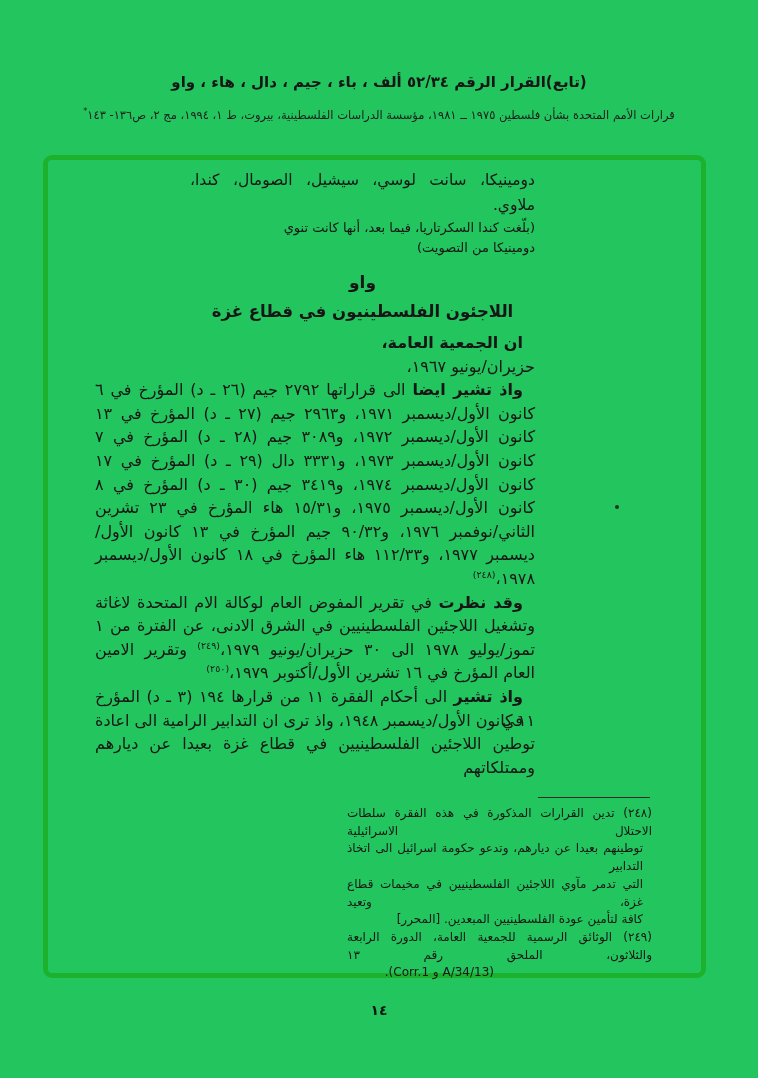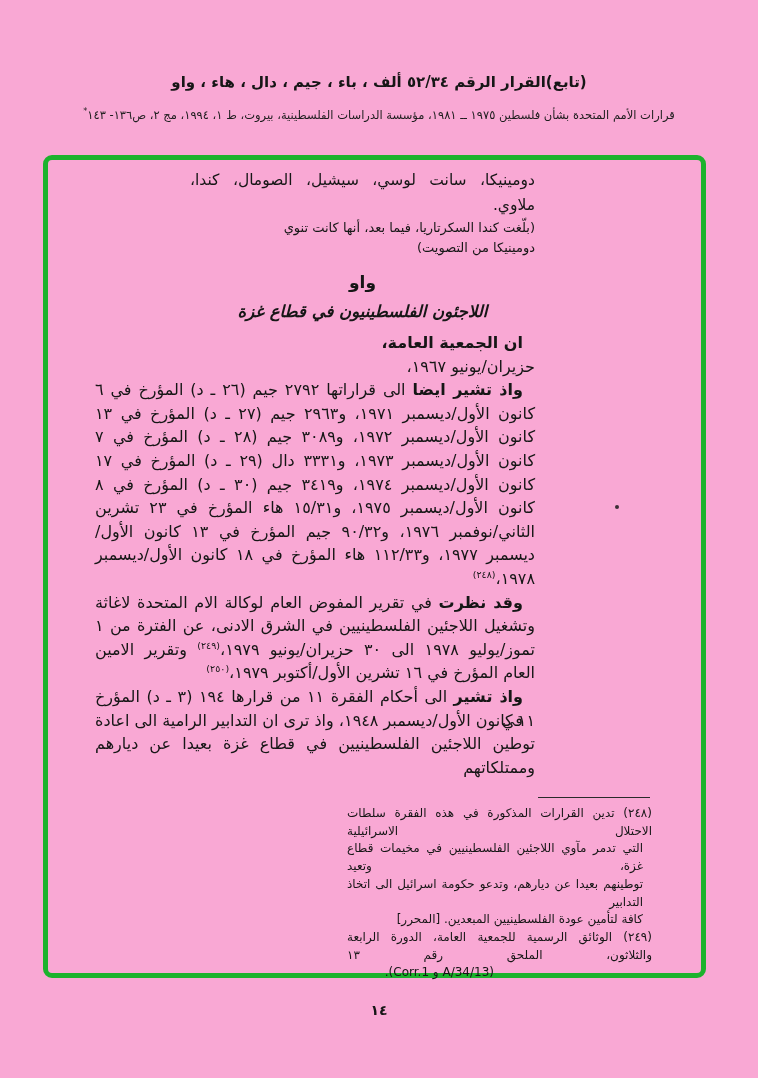--- a/index.html
+++ b/index.html
@@ -1,34 +1,34 @@
 <!DOCTYPE html>
 <html><head>
 <meta charset="utf-8">
 <style>
   html,body{margin:0;padding:0;background:#e8e8e8;}
-  .page{position:relative;width:758px;height:1078px;background:#f9a8d4;
+  .page{position:relative;width:758px;height:1078px;background:#22c55e;
         font-family:"DejaVu Sans","Liberation Sans",sans-serif;color:#161616;overflow:hidden;}
   
   .doc-header{position:absolute;top:72px;left:0;right:0;text-align:center;}
   .hline1{font-weight:bold;font-size:15px;line-height:20px;}
   .hline2{font-size:11.5px;line-height:23px;margin-top:8px;color:#1d1d1d;}
   .hline2 sup{font-size:8px;}
   
   .green-box{position:absolute;left:43px;top:155px;width:663px;height:823px;
              border:5px solid #1cb22d;border-radius:9px;box-sizing:border-box;
              background:transparent;pointer-events:none;}
   
   .votes{position:absolute;top:168px;right:223px;width:345px;font-size:15.5px;}
   .bl{line-height:25px;}
   .jl{text-align:justify;text-align-last:justify;}
   .rl{}
   .note{font-size:13px;line-height:20px;}
   .sec-letter{font-weight:bold;font-size:17px;text-align:center;margin-top:11px;line-height:26px;}
-  .sec-title{font-weight:bold;font-size:16.5px;text-align:center;margin-top:4px;line-height:26px;font-style:italic;}
+  .sec-title{font-weight:bold;font-size:16.5px;text-align:center;margin-top:4px;line-height:26px;}
   
   .bodycol{position:absolute;top:331px;right:223px;width:440px;font-size:16px;}
   .ln{line-height:23.6px;height:23.6px;white-space:nowrap;}
   .ln.jl{white-space:normal;}
   .ind{padding-right:12px;box-sizing:border-box;}
   .lead{font-weight:bold;}
   .intro{font-weight:bold;}
   sup.ref{font-size:9.5px;line-height:0;vertical-align:6px;}
   
   .footnotes{position:absolute;top:797px;right:106px;width:322px;font-size:12px;}
@@ -85,22 +85,22 @@
     <div class="ln rl"><span>العام المؤرخ في ١٦ تشرين الأول/أكتوبر ١٩٧٩،</span><sup class="ref">(٢٥٠)</sup></div>
 
     <div class="ln jl ind"><span class="lead">واذ تشير</span><span> الى أحكام الفقرة ١١ من قرارها ١٩٤ (٣ ـ د) المؤرخ في</span></div>
     <div class="ln jl">١١ كانون الأول/ديسمبر ١٩٤٨، واذ ترى ان التدابير الرامية الى اعادة</div>
     <div class="ln jl">توطين اللاجئين الفلسطينيين في قطاع غزة بعيدا عن ديارهم وممتلكاتهم</div>
   </section>
 
   <section class="footnotes">
     <div class="rule"></div>
     <div class="fl jl">(٢٤٨) تدين القرارات المذكورة في هذه الفقرة سلطات الاحتلال الاسرائيلية</div>
+    <div class="fl jl find">توطينهم بعيدا عن ديارهم، وتدعو حكومة اسرائيل الى اتخاذ التدابير</div>
     <div class="fl jl find">التي تدمر مآوي اللاجئين الفلسطينيين في مخيمات قطاع غزة، وتعيد</div>
-    <div class="fl jl find">توطينهم بعيدا عن ديارهم، وتدعو حكومة اسرائيل الى اتخاذ التدابير</div>
     <div class="fl rl find">كافة لتأمين عودة الفلسطينيين المبعدين. [المحرر]</div>
     <div class="fl jl">(٢٤٩) الوثائق الرسمية للجمعية العامة، الدورة الرابعة والثلاثون، الملحق رقم ١٣</div>
     <div class="fl rl fn-ind1">(A/34/13 و Corr.1).</div>
   </section>
 
   <div class="artifact"></div>
 
   <div class="pageno">١٤</div>
 </div>
 

